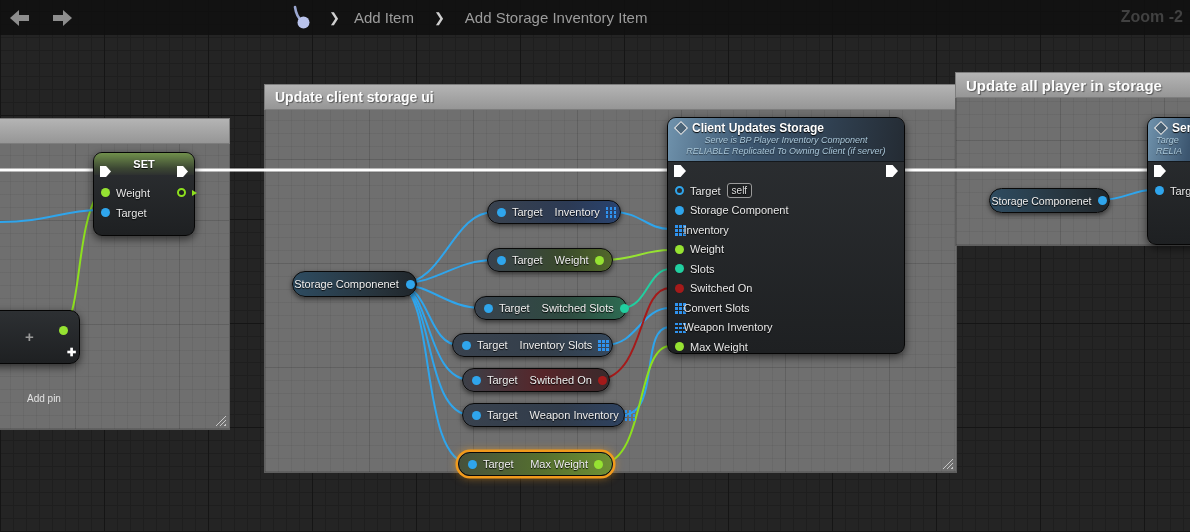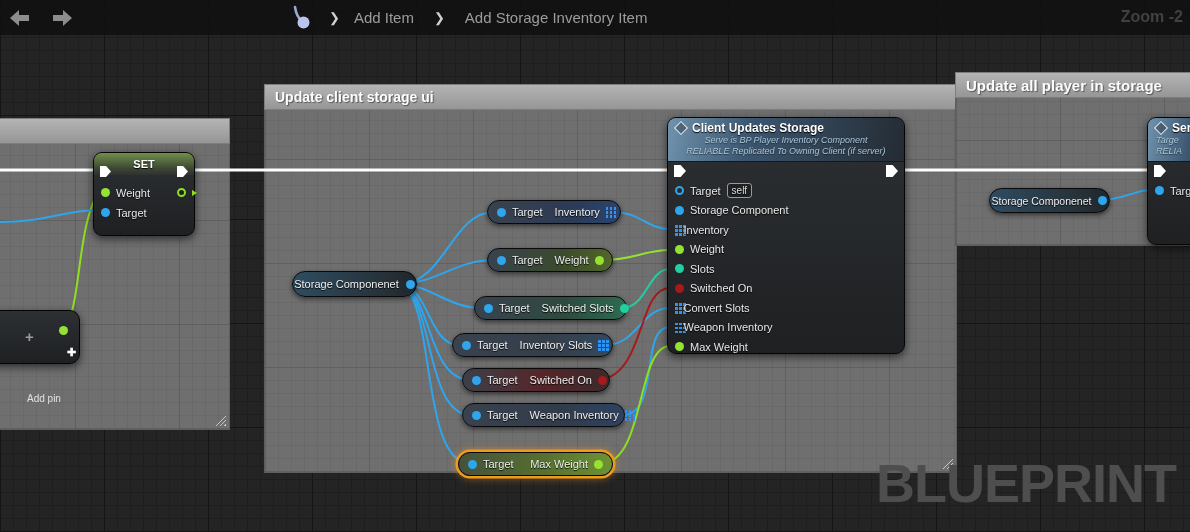--- a/index.html
+++ b/index.html
@@ -113,21 +113,20 @@
     </div>
   </div>
 
   <div class="comment" style="left:955px;top:72px;width:245px;">
     <div class="c-head" style="font-size:15px;">
         <span>Update all player in storage</span>
       </div>
     <div class="c-body" style="height:148px;"></div>
   </div>
 
-  <div class="watermark">BLUEPRINT</div>
 
   <svg class="wires" width="1190" height="532">
 
     <path d="M0,170 H95" stroke="#ffffff" stroke-width="3" fill="none"></path>
     <path d="M190,170 H674" stroke="#ffffff" stroke-width="3" fill="none"></path>
     <path d="M894,170 H1161" stroke="#ffffff" stroke-width="3" fill="none"></path>
 
     <path d="M64,330 C82,306 76,228 99,191" stroke="#8de01e" stroke-width="2" fill="none"></path>
     <path d="M0,222 C45,222 62,211 97,210" stroke="#2fa5ec" stroke-width="2" fill="none"></path>
 

